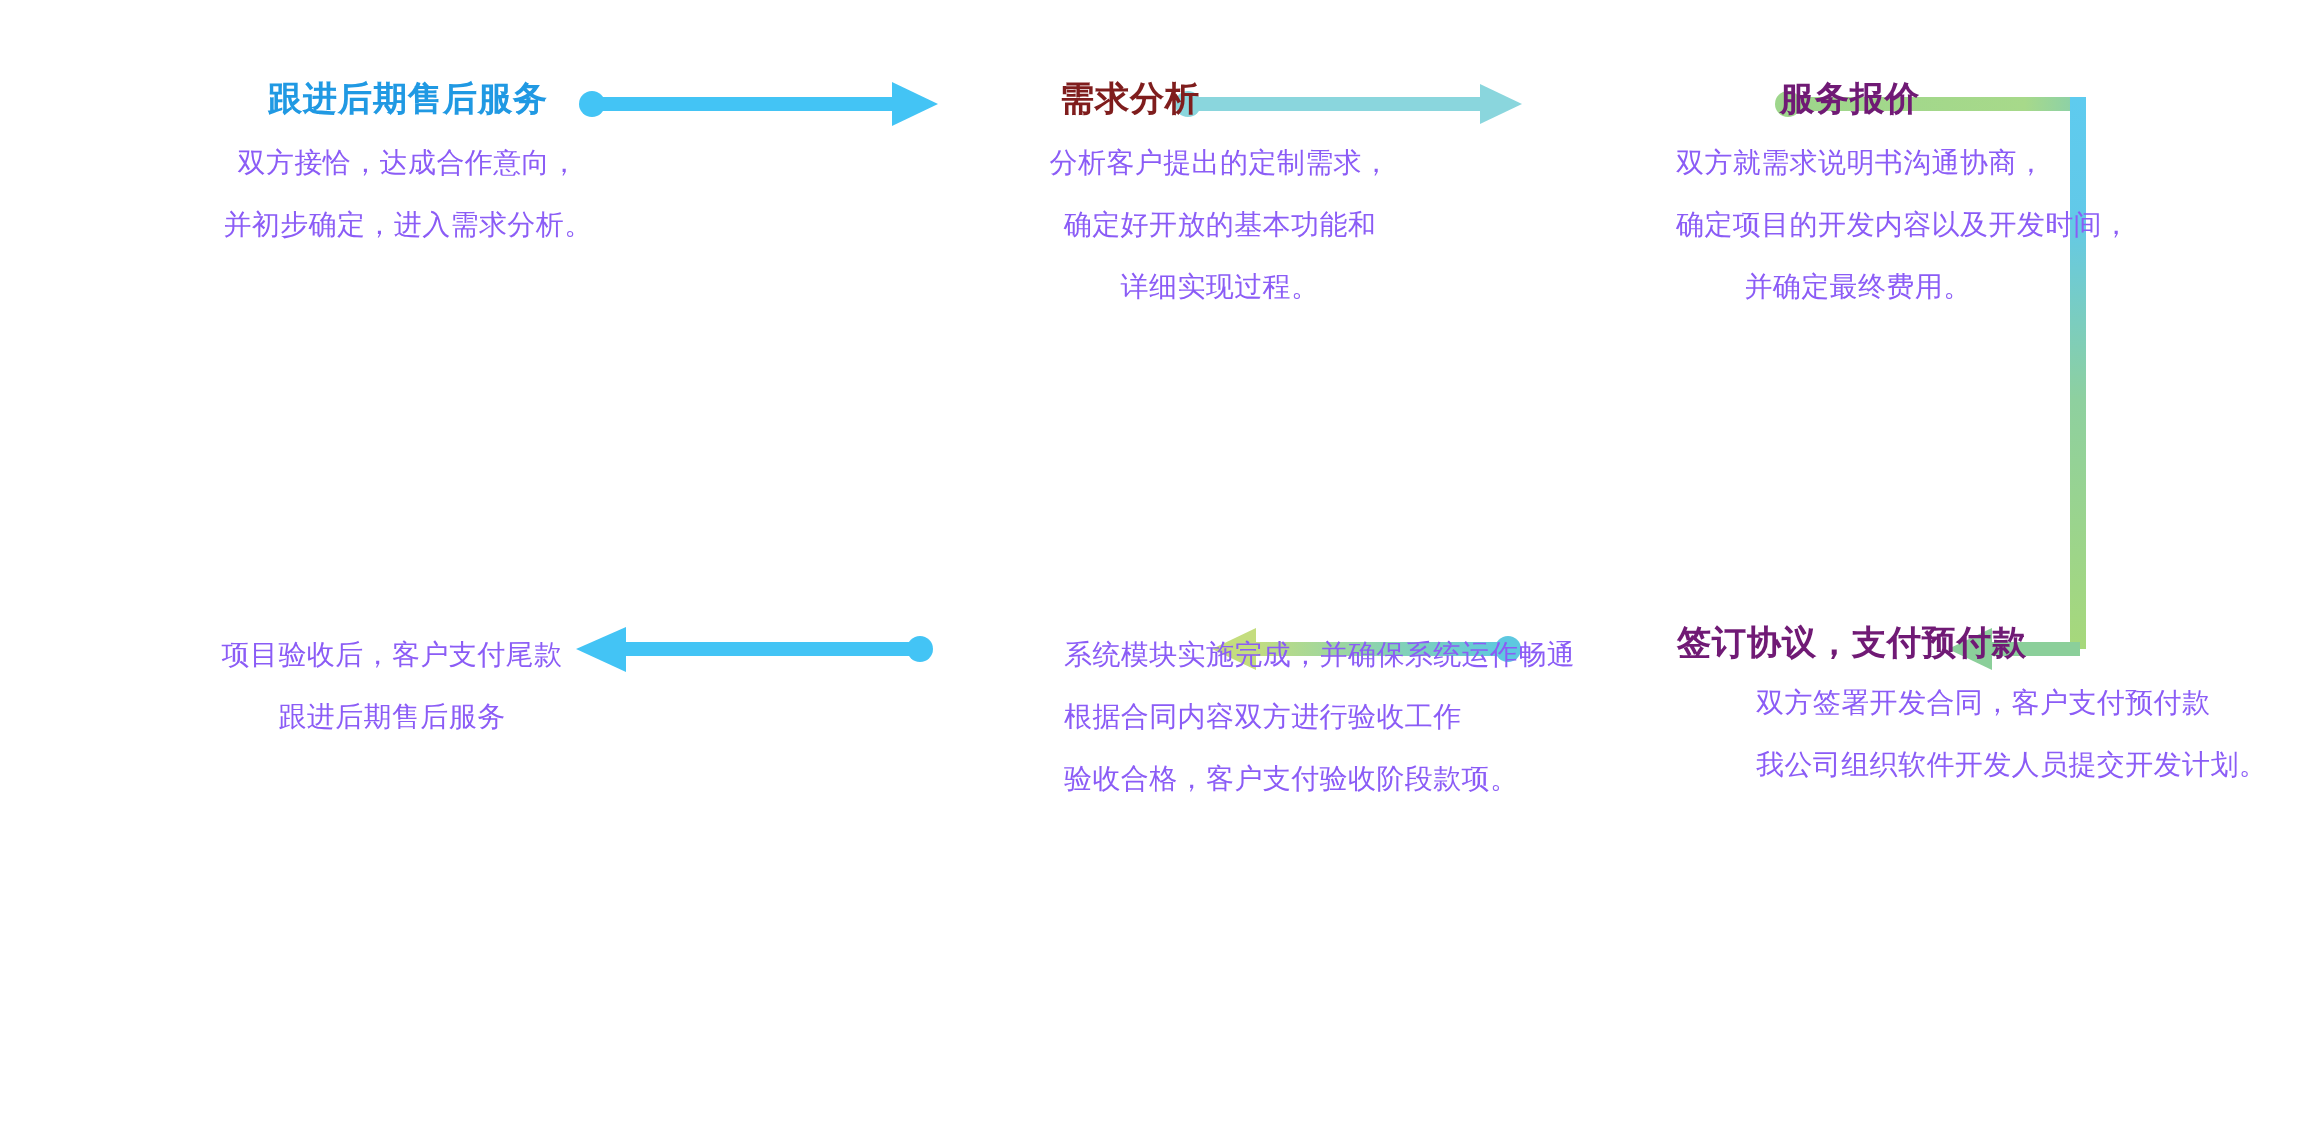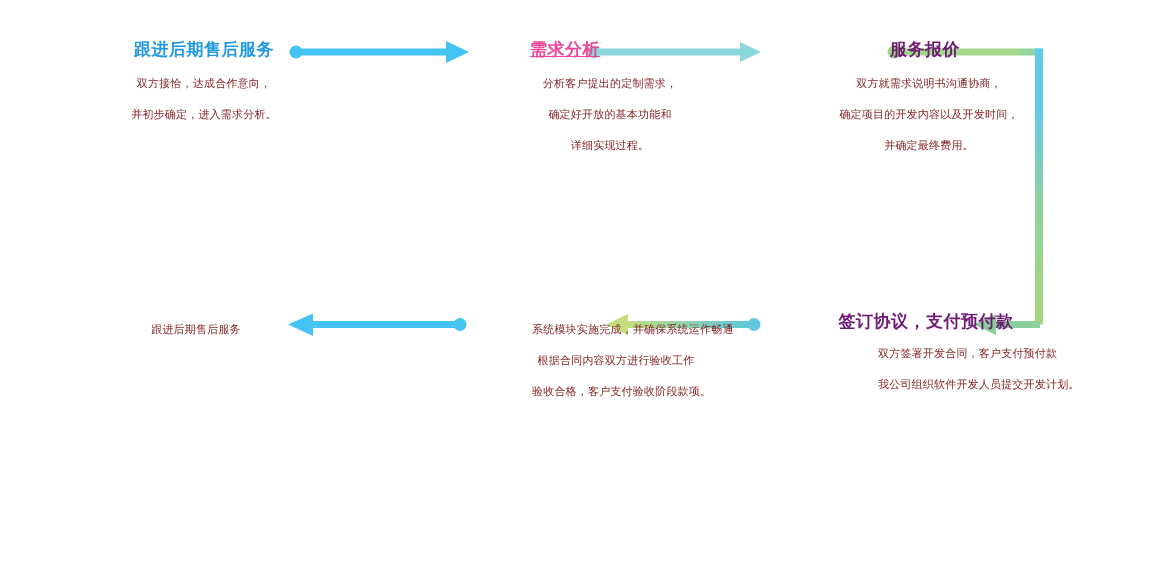--- a/index.html
+++ b/index.html
@@ -31,29 +31,30 @@
 
   .node-title {
     font-size: 17px;
     font-weight: bold;
     line-height: 24px;
     white-space: nowrap;
     letter-spacing: 0.5px;
   }
 
   .node-body {
-    font-size: 11px;
+    font-size: 14px;
     line-height: 31px;
-    color: #7f1d1d;
+    color: #8b5cf6;
     white-space: nowrap;
     letter-spacing: 0.2px;
+    font-family: Liberation Mono, monospace;
   }
 
   .title-blue   { color: #2099e3; }
-  .title-teal   { color: #ec4899; text-decoration: underline; }
+  .title-teal   { color: #7f1d1d; }
   .title-green  { color: #701a75; }
 
   
   #node-1 { left: 60px;  top: 38px;  width: 300px; text-align: center; }
   #node-1 .node-title { text-align: center; }
   #node-2 { left: 400px; top: 38px;  width: 300px; text-align: center; }
   #node-3 { left: 700px; top: 38px;  width: 320px; text-align: center; }
 
   #node-4 { left: 710px; top: 310px; width: 320px; text-align: center; }
   #node-5 { left: 380px; top: 310px; width: 320px; text-align: center; }
@@ -166,15 +167,16 @@
 <div class="node" id="node-5">
   <div class="node-body">
     <div>系统模块实施完成，并确保系统运作畅通</div>
     <div>根据合同内容双方进行验收工作</div>
     <div>验收合格，客户支付验收阶段款项。</div>
   </div>
 </div>
 
 <div class="node" id="node-6">
   <div class="node-body">
+    <div>项目验收后，客户支付尾款</div>
     <div>跟进后期售后服务</div>
   </div>
 </div>
 
 </body></html>

